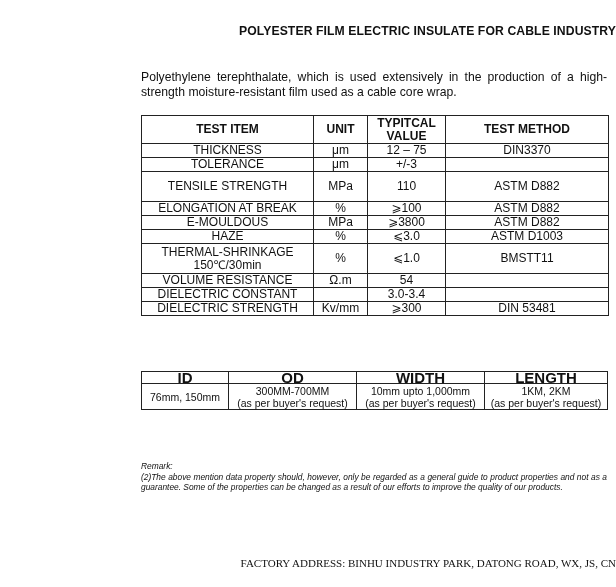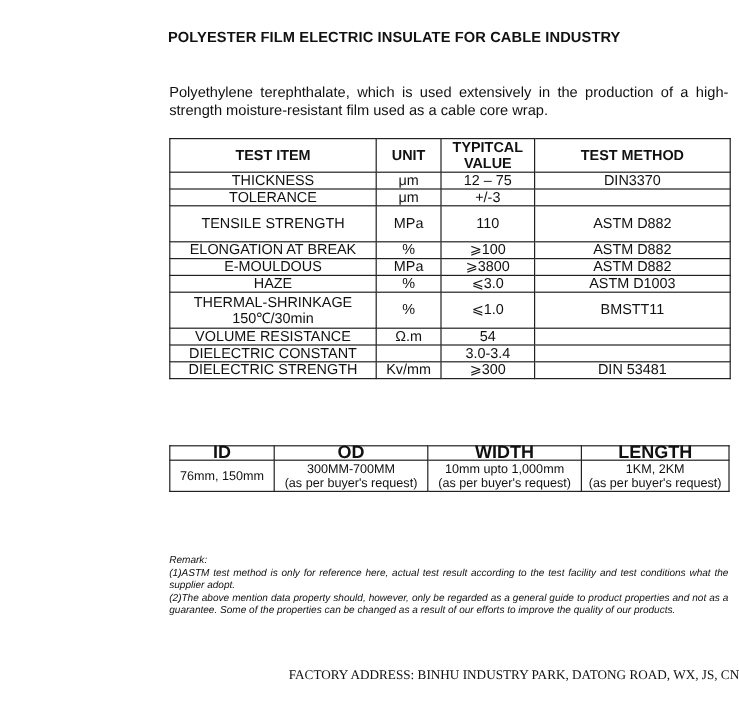--- a/index.html
+++ b/index.html
@@ -1,17 +1,17 @@
 <!DOCTYPE html>
 <html><head>
 <meta charset="utf-8">
 <style>
   html, body { margin: 0; padding: 0; background: #ffffff; }
   body { width: 616px; height: 587px; position: relative; overflow: hidden; color: #111; font-family: "Liberation Sans", sans-serif; }
-  .title { position: absolute; left: 140px; width: 476px; top: 24px; text-align: left; font-weight: bold; font-size: 12.2px; letter-spacing: 0.1px; }
+  .title { position: absolute; left: 140px; width: 476px; top: 24px; text-align: right; font-weight: bold; font-size: 12.2px; letter-spacing: 0.1px; }
   .intro { position: absolute; left: 141px; width: 466px; top: 70px; font-size: 12.2px; line-height: 14.5px; text-align: justify; text-align-last: left; }
   table { border-collapse: collapse; position: absolute; table-layout: fixed; }
   td, th { border: 1px solid #222; text-align: center; padding: 0; vertical-align: middle; }
   .spec { left: 141px; top: 115px; width: 467px; font-size: 12px; }
   .spec th { font-weight: bold; font-size: 12px; line-height: 13px; height: 27px; }
   .spec td { line-height: 13px; }
   .r1 { height: 13px; }
   .r2 { height: 30px; }
   .dims { left: 141px; top: 371px; width: 466px; font-size: 10.5px; }
   .dims th { font-weight: bold; height: 11px; line-height: 11px; font-size: 15px; margin-top: 30px; }
@@ -126,17 +126,16 @@
       <td>76mm, 150mm</td>
       <td><span>300MM-700MM</span><br><span>(as per buyer's request)</span></td>
       <td><span>10mm upto 1,000mm</span><br><span>(as per buyer's request)</span></td>
       <td><span>1KM, 2KM</span><br><span>(as per buyer's request)</span></td>
     </tr>
   </tbody>
 </table>
 
 <div class="remark">
   <p>Remark:</p>
-  <p>(1)ASTM test method is only for reference here, actual test result according to the test facility and test conditions what the supplier adopt.</p>
   <p>(2)The above mention data property should, however, only be regarded as a general guide to product properties and not as a guarantee. Some of the properties can be changed as a result of our efforts to improve the quality of our products.</p>
 </div>
 
 <div class="address">FACTORY ADDRESS: BINHU INDUSTRY PARK, DATONG ROAD, WX, JS, CN</div>
 
 </body></html>

